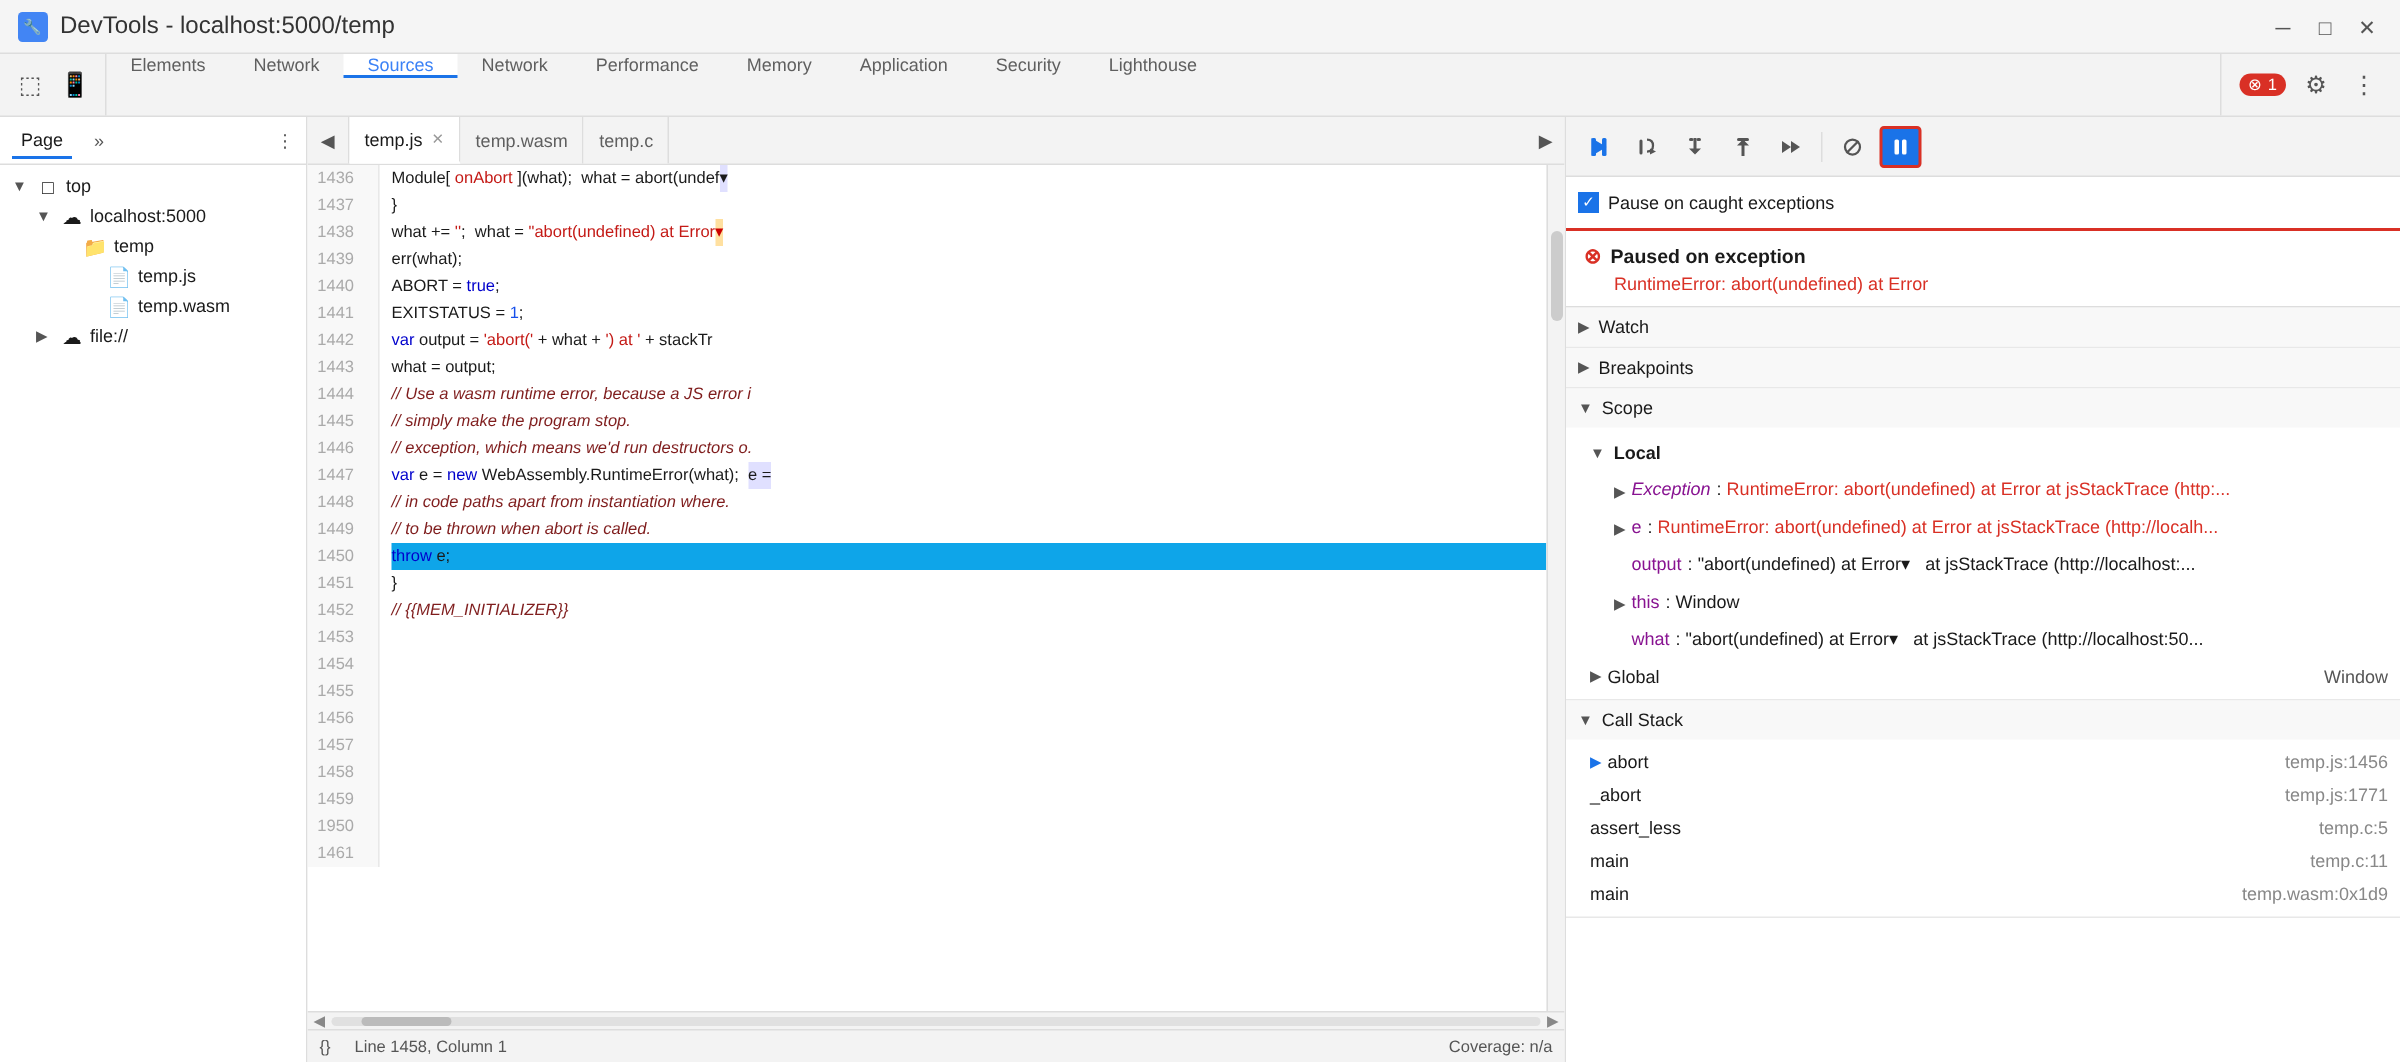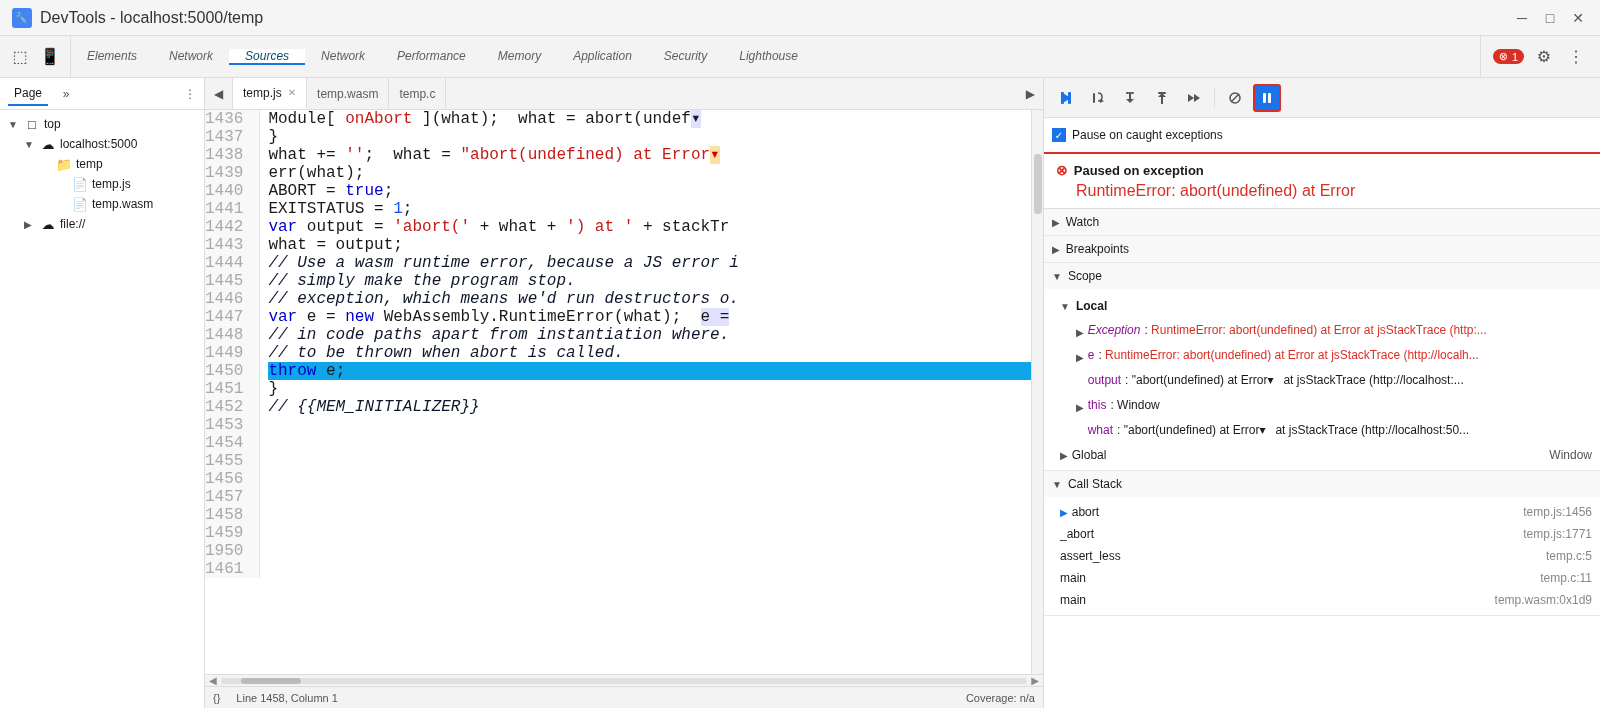--- a/index.html
+++ b/index.html
@@ -54,33 +54,33 @@
       display: flex; align-items: center; padding: 0 8px; gap: 6px;
       border-right: 1px solid #ddd;
     }
     .toolbar-icon-btn {
       width: 24px; height: 24px;
       display: flex; align-items: center; justify-content: center;
       cursor: pointer; color: #555; font-size: 16px;
       border-radius: 3px;
     }
     .nav-tabs {
-      display: flex; align-items: center; flex: 1; font-style: italic;
+      display: flex; align-items: flex-start; flex: 1;
     }
     .nav-tab {
       padding: 0 16px;
       display: flex; align-items: center;
       cursor: pointer;
       color: #5f5f5f;
       font-size: 12px;
       border-bottom: 2px solid transparent;
       white-space: nowrap;
     }
     .nav-tab.active {
-      color: #0c4a6e;
+      color: #3b82f6;
       border-bottom: 2px solid #1a73e8;
       background: #fff;
     }
     .toolbar-right {
       display: flex; align-items: center; gap: 8px; padding: 0 12px;
       border-left: 1px solid #ddd;
     }
     .error-badge {
       background: #d93025;
       color: white;
@@ -180,22 +180,22 @@
     .code-area {
       flex: 1;
       overflow: hidden;
       position: relative;
       background: #fff;
       display: flex;
     }
     .code-scroll {
       flex: 1;
       overflow: auto;
-      font-family: Liberation Mono, monospace;
-      font-size: 16px;
+      font-family: Liberation Sans, sans-serif;
+      font-size: 11px;
     }
     .code-lines {
       display: flex;
       min-width: max-content;
     }
     .line-numbers {
       min-width: 48px;
       text-align: right;
       padding-right: 8px;
       color: #aaa;
@@ -215,21 +215,21 @@
     }
     .code-line {
       line-height: 18px;
       white-space: pre;
       display: flex;
       align-items: center;
     }
     .code-line.throw-line { background: #0ea5e9; }
     .kw { color: #0000cc; }
     .str { color: #c41a16; }
-    .cmt { color: #0f172a; font-style: italic; }
+    .cmt { color: #7f1d1d; font-style: italic; }
     .num { color: #1750eb; }
     .fn { color: #1a1a1a; }
 
     .code-scrollbar-h {
       height: 12px;
       background: #f3f3f3;
       border-top: 1px solid #ddd;
       display: flex; align-items: center; padding: 0 4px;
       gap: 4px;
     }
@@ -300,21 +300,21 @@
     .paused-exception-banner {
       padding: 8px 12px;
       border-bottom: 1px solid #ddd;
       background: #fff;
     }
     .paused-title {
       display: flex; align-items: center; gap: 6px;
       font-weight: bold; font-size: 13px; color: #1a1a1a; margin-bottom: 4px;
     }
     .error-icon { color: #d93025; font-size: 14px; }
-    .paused-error-msg { color: #d93025; font-size: 16px; padding-left: 20px; }
+    .paused-error-msg { color: #d93025; font-size: 12px; padding-left: 20px; }
 
     .debug-sections {
       flex: 1;
       overflow-y: auto;
     }
     .debug-section {
       border-bottom: 1px solid #e8e8e8;
     }
     .section-header {
       display: flex; align-items: center; padding: 6px 8px; gap: 6px;

